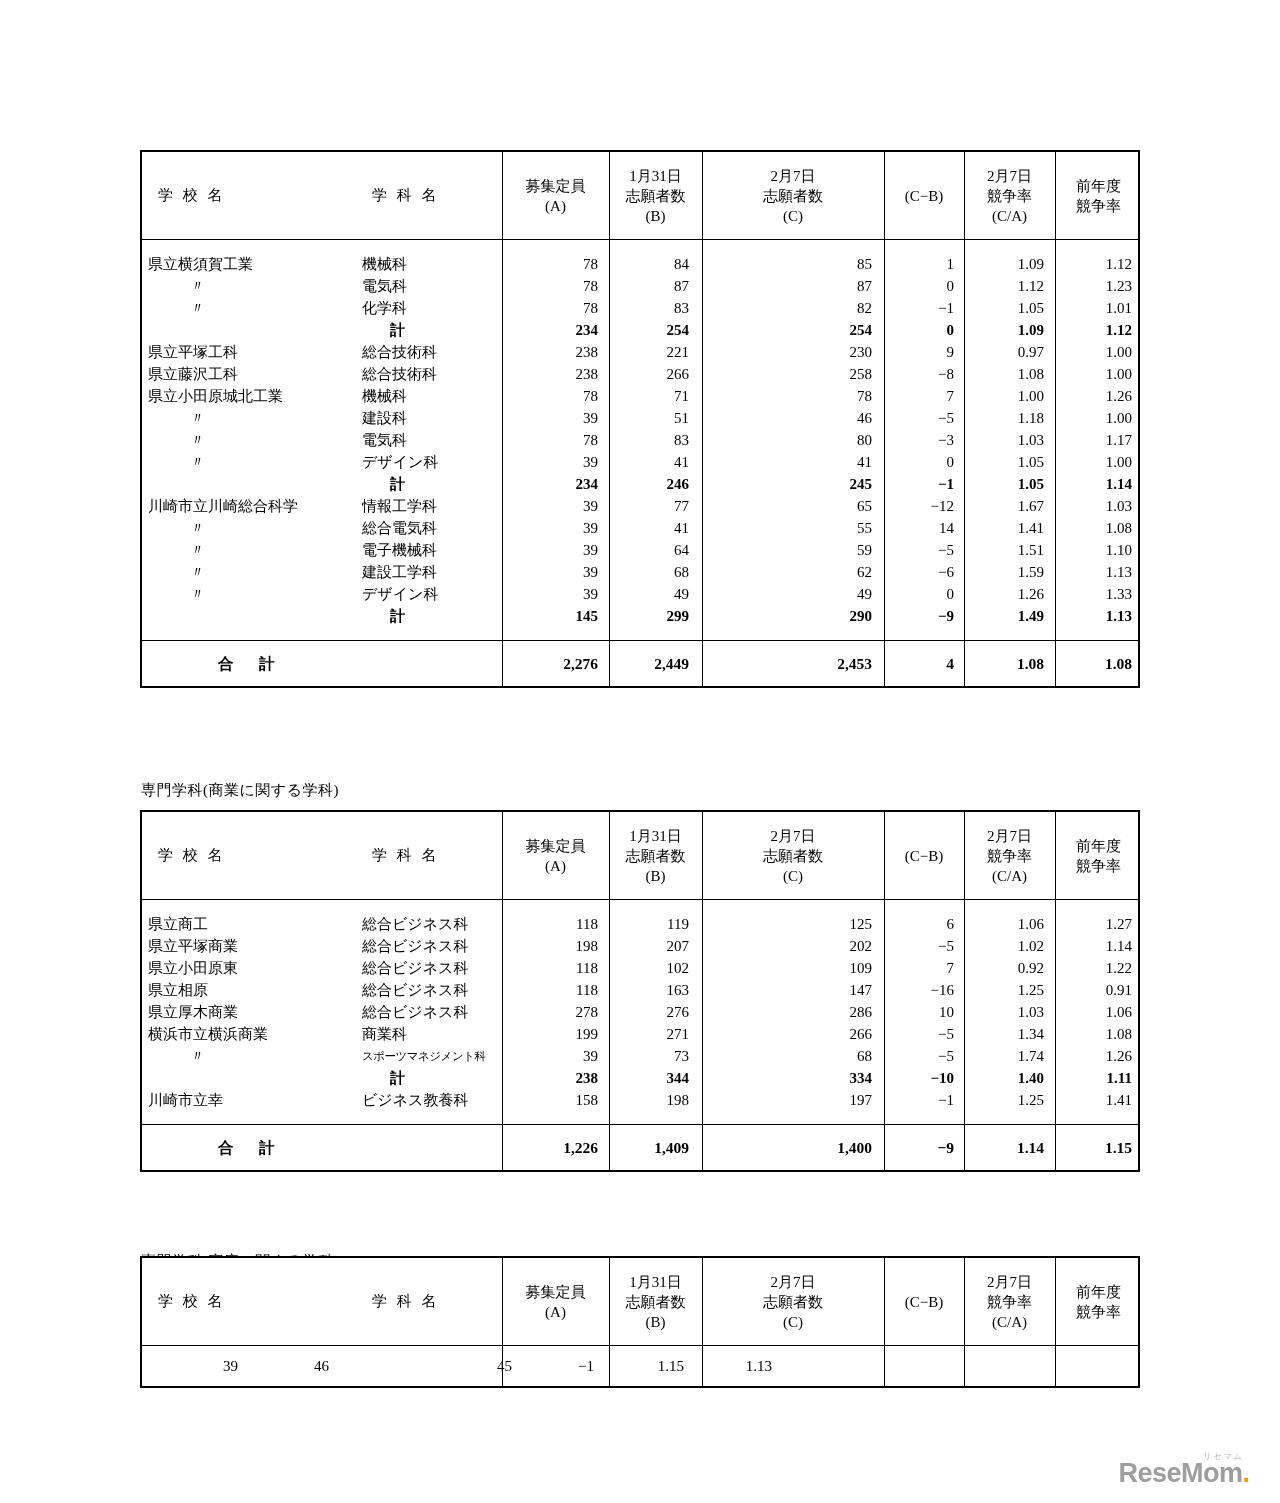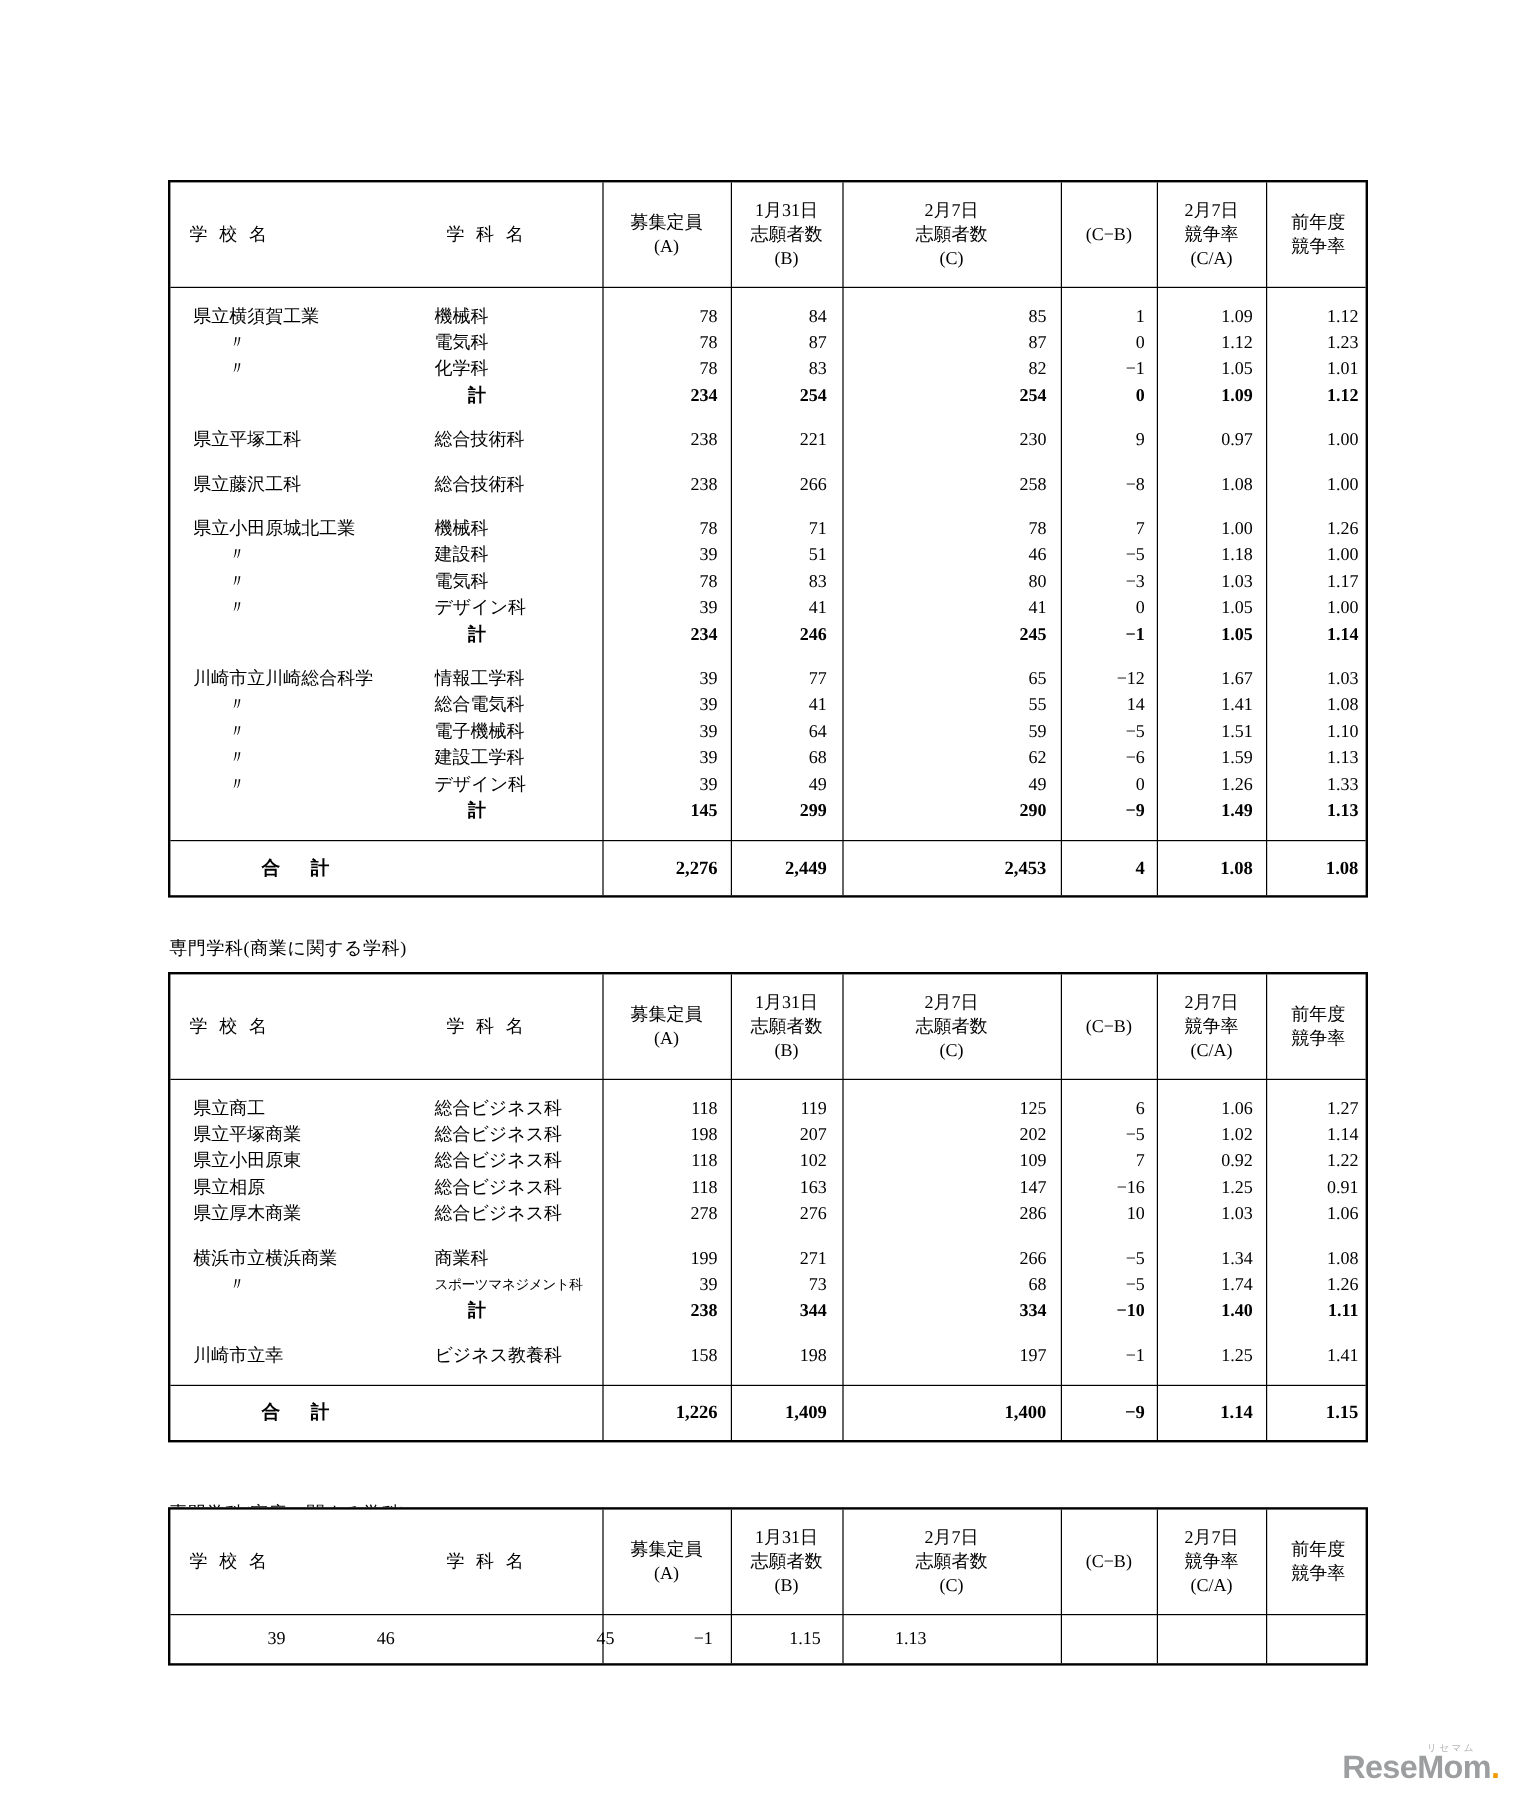--- a/index.html
+++ b/index.html
@@ -47,26 +47,26 @@
     position: absolute; top: 0; height: 100%;
     display: flex; align-items: center; letter-spacing: 3px;
   }
   .h-school { left: 16px; }
   .h-dept   { left: 230px; }
 
   .tbody { padding: 13px 0 13px 0; }
   .tbody.single { padding: 9px 0; }
 
   .row { display: flex; height: 22px; line-height: 22px; }
-  .row.gap { margin-top: 15px; }
+  .row.gap { }
   .row.bold { font-weight: bold; }
 
   .cell { flex: none; }
   .c-name { width: 360px; display: flex; }
-  .school { width: 220px; padding-left: 19px; overflow: hidden; white-space: nowrap; }
+  .school { width: 220px; padding-left: 6px; overflow: hidden; white-space: nowrap; }
   .school.ditto { padding-left: 48px; }
   .dept { width: 140px; overflow: hidden; white-space: nowrap; }
   .dept.subtotal-label { padding-left: 28px; font-weight: bold; }
   .dept.small { font-size: 11.5px; letter-spacing: -0.5px; }
 
   .num { text-align: right; }
   .c-a    { width: 107px; padding-right: 11px; }
   .c-b    { width: 93px;  padding-right: 13px; }
   .c-c    { width: 182px; padding-right: 12px; }
   .c-cb   { width: 80px;  padding-right: 10px; }
@@ -77,21 +77,21 @@
     display: flex; height: 46px; line-height: 46px;
     border-top: 1.5px solid #000; font-weight: bold; font-size: 15.5px;
   }
   .total-label { width: 360px; padding-left: 76px; letter-spacing: 5px; white-space: nowrap; }
 
   .logo {
     position: absolute; right: 30px; bottom: 14px;
     font-family: "Liberation Sans", "DejaVu Sans", sans-serif;
   }
   .logo-ruby {
-    position: absolute; top: -7px; right: 20px;
+    position: absolute; top: -7px; right: 6px;
     font-size: 8px; color: #b3b3b3; letter-spacing: 2px;
   }
   .logo-text { font-size: 27px; font-weight: bold; color: #9c9ea0; letter-spacing: -0.5px; }
   .logo-dot  { font-size: 27px; font-weight: bold; color: #f39800; }
 </style>
 </head>
 <body>
 
 <div class="page">
 

